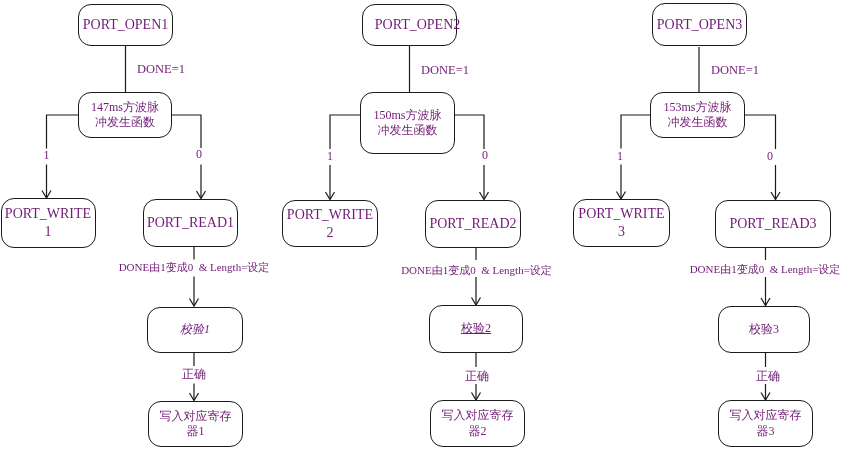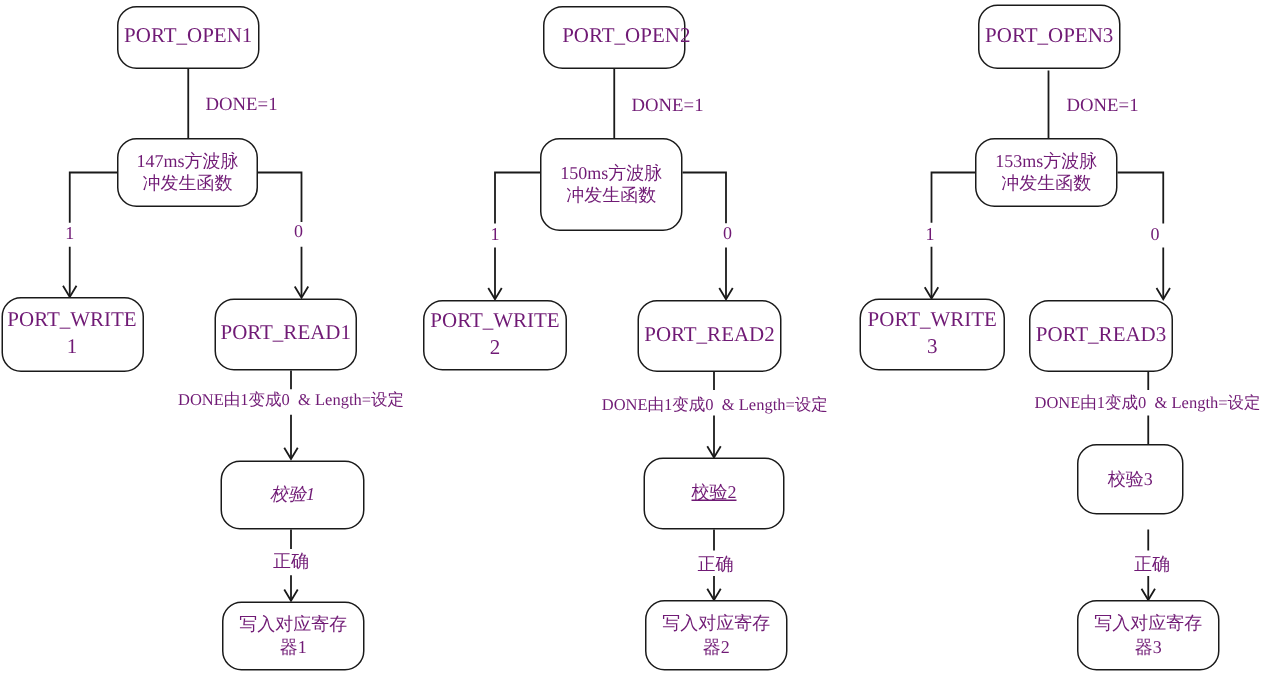--- a/index.html
+++ b/index.html
@@ -174,25 +174,25 @@
   <div class="box cjk" style="left:650px; top:92px; width:95px; height:46px;">
     <span>153ms方波脉</span>
     <span>冲发生函数</span>
   </div>
   <div class="lbl ctr" style="left:620px; top:150px;">1</div>
   <div class="lbl ctr" style="left:770px; top:150px;">0</div>
   <div class="box" style="left:573px; top:199px; width:97px; height:48px;">
     <span>PORT_WRITE</span>
     <span>3</span>
   </div>
-  <div class="box" style="left:686px; top:200px; width:96px; height:48px;">
+  <div class="box" style="left:715px; top:200px; width:116px; height:48px;">
     <span>PORT_READ3</span>
   </div>
   <div class="lbl cond ctr" style="left:765px; top:263px;">DONE由1变成0  &amp; Length=设定</div>
-  <div class="box cjk" style="left:718px; top:296px; width:71px; height:47px;">
+  <div class="box cjk" style="left:718px; top:306px; width:92px; height:47px;">
     <span>校验3</span>
   </div>
   <div class="lbl ctr" style="left:768px; top:370px;">正确</div>
   <div class="box cjk" style="left:718px; top:400px; width:95px; height:47px;">
     <span>写入对应寄存</span>
     <span>器3</span>
   </div>
 
 </div>
 

